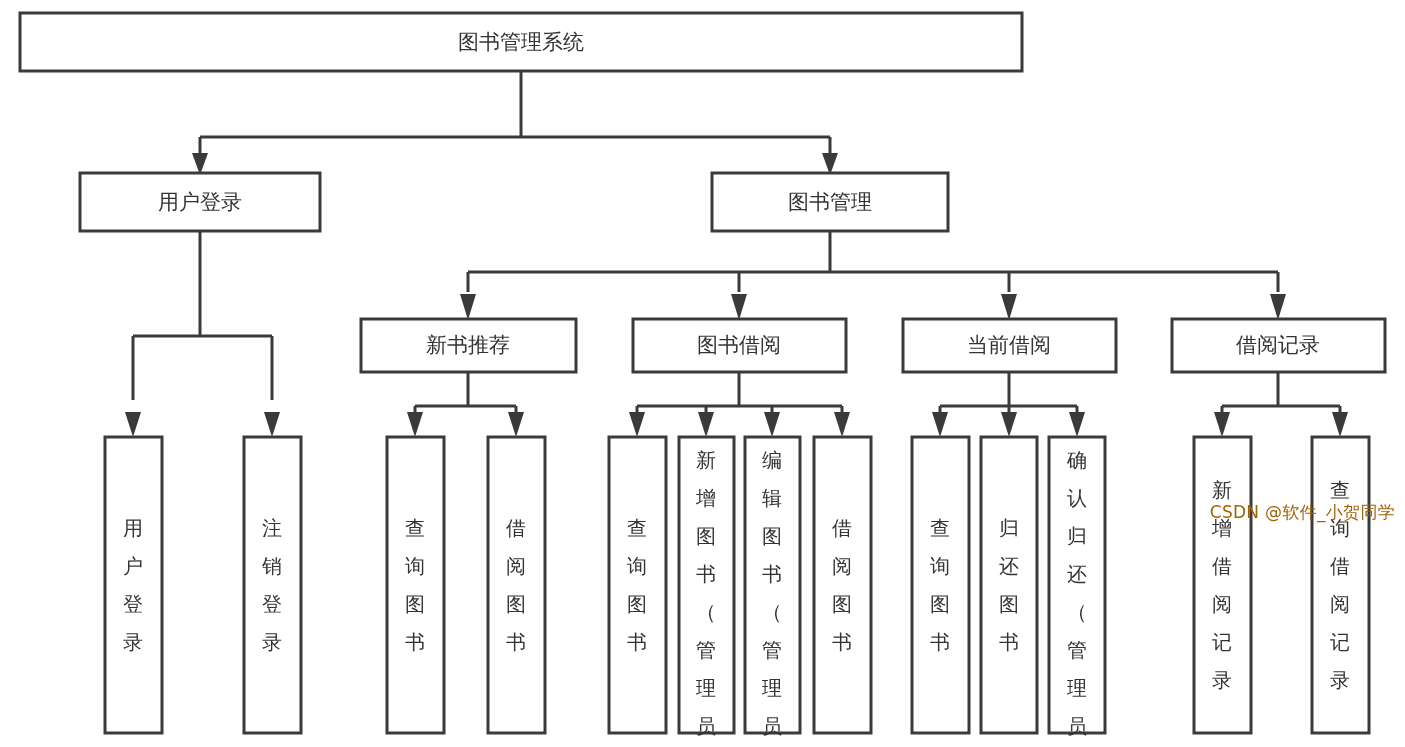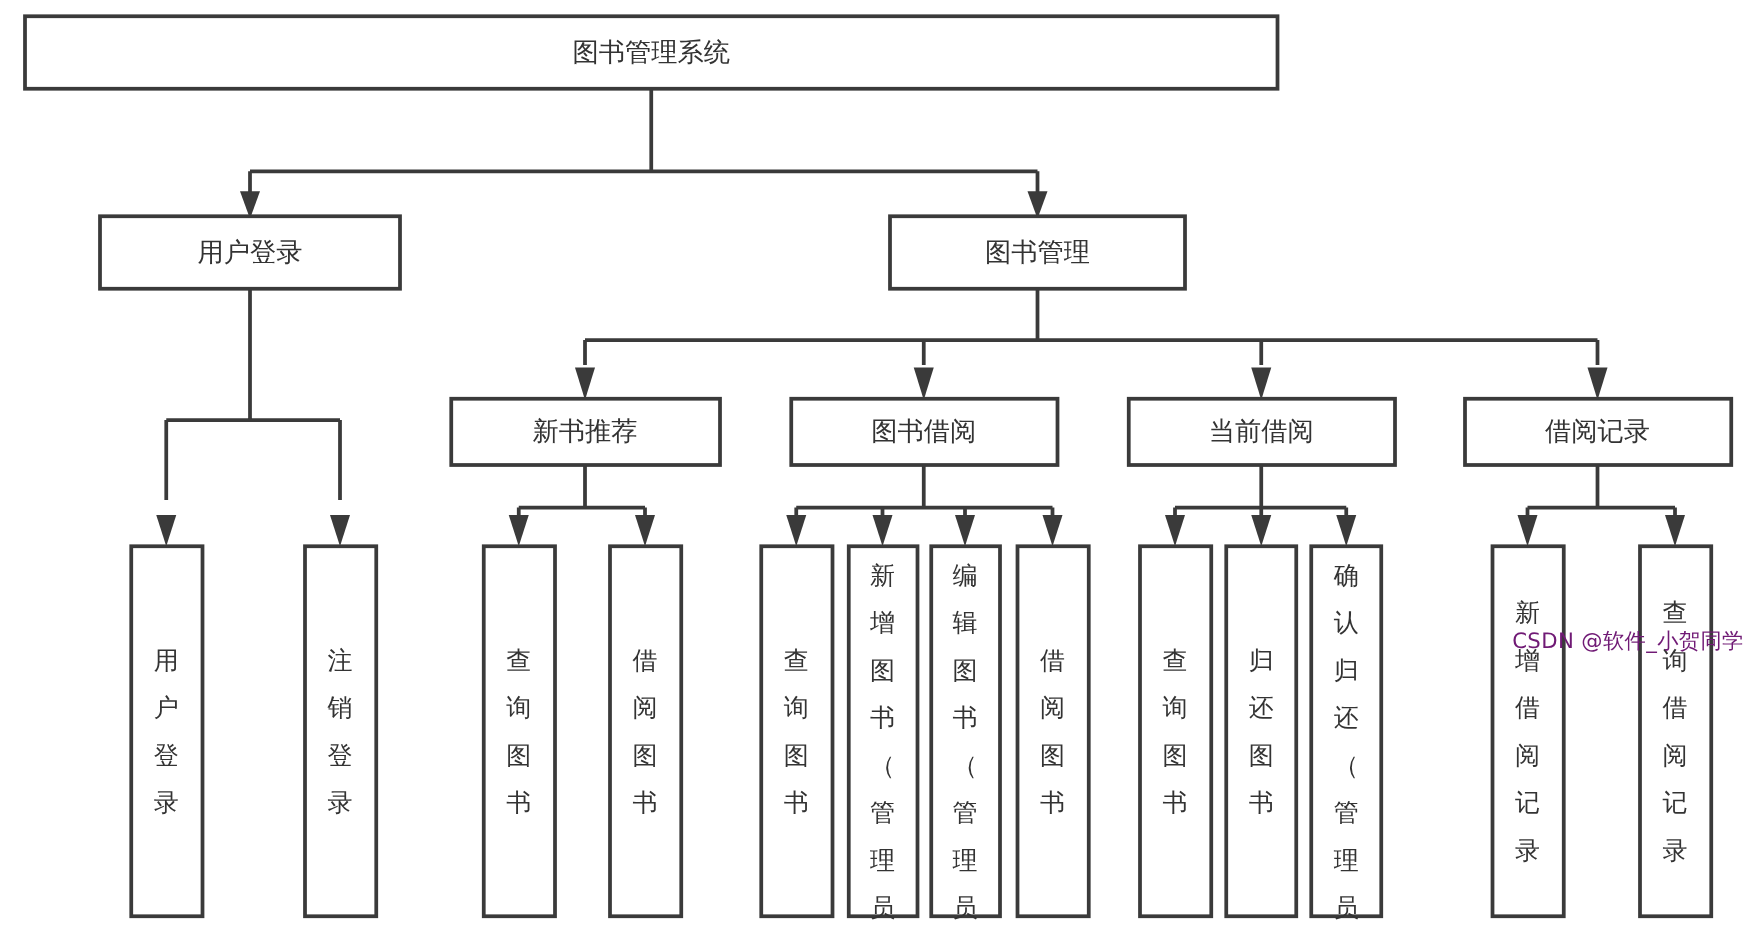--- a/index.html
+++ b/index.html
@@ -52,21 +52,21 @@
     fill: #333333;
     font-size: 20px;
     text-anchor: middle;
   }
   .watermark {
     position: absolute;
     right: 10px;
     bottom: 6px;
     font-family: "DejaVu Sans", "Liberation Sans", sans-serif;
     font-size: 17px;
-    color: #701a75;
+    color: #a16207;
     white-space: nowrap;
     letter-spacing: 0.3px;
   }
 </style>
 </head>
 <body>
 
 <div id="diagram-root">
   <svg class="flow" viewBox="0 0 1405 747" xmlns="http://www.w3.org/2000/svg">
 

